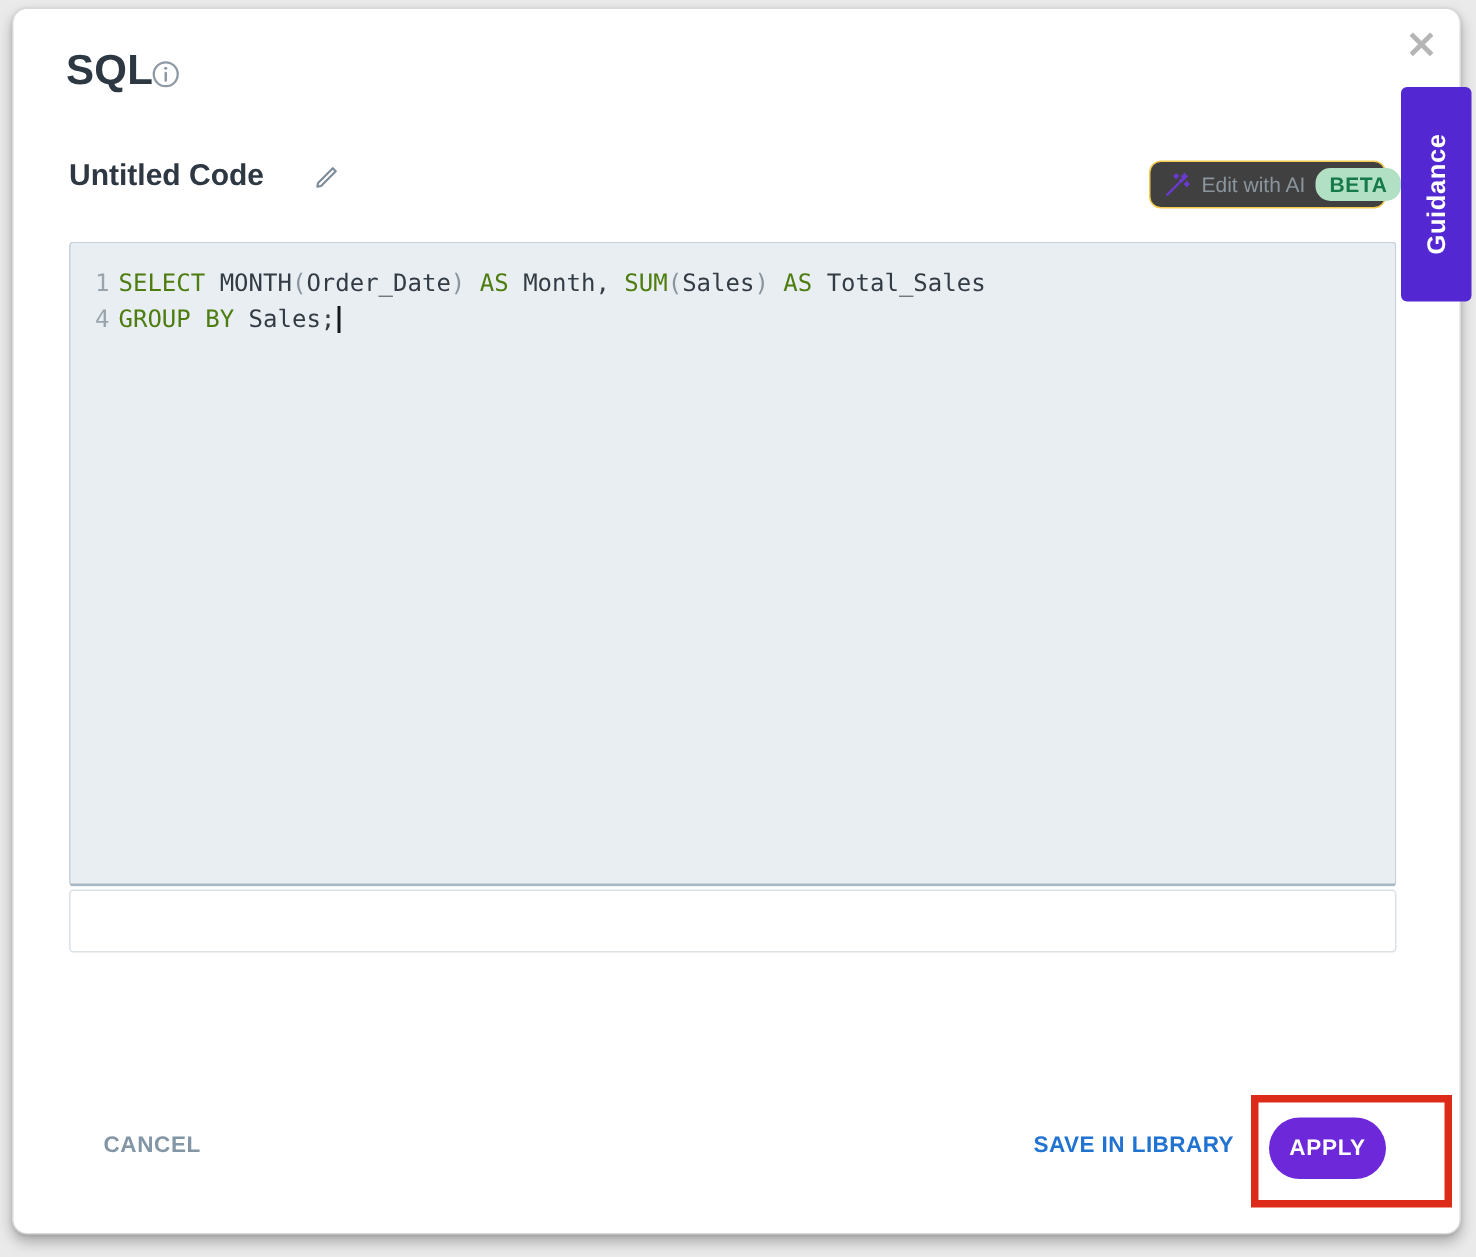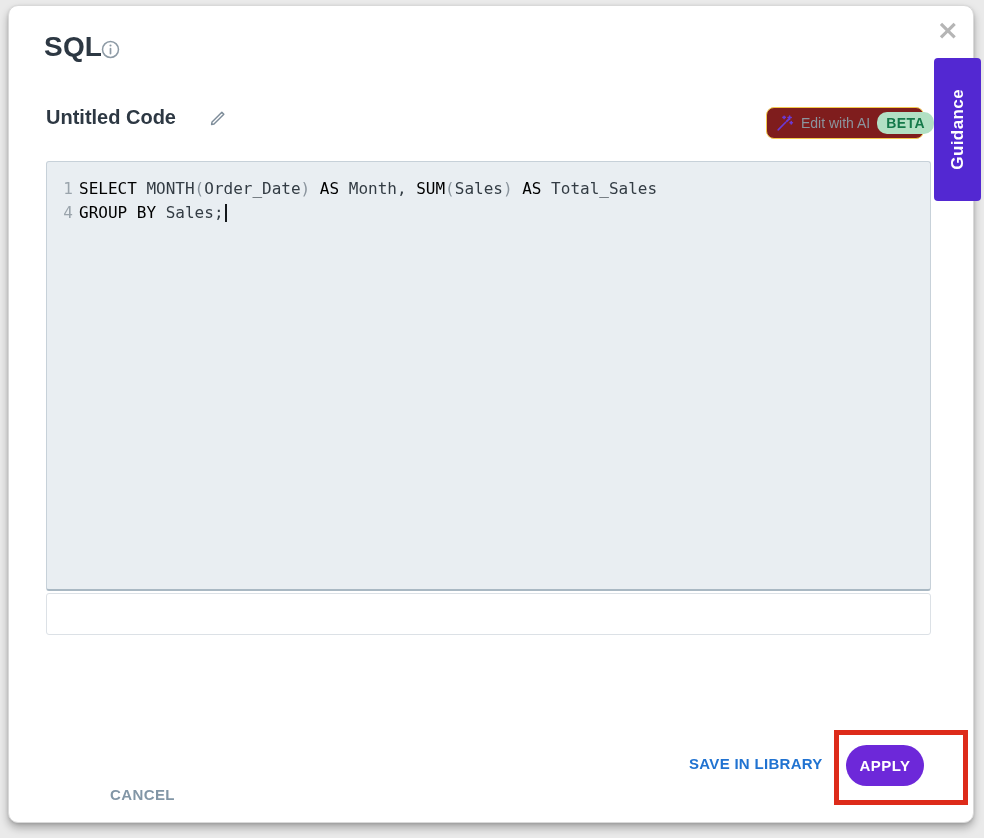--- a/index.html
+++ b/index.html
@@ -30,21 +30,21 @@
   }
   .info-icon { position: absolute; left: 92px; top: 34px; }
   .subtitle {
     position: absolute; left: 37px; top: 100px;
     font-size: 20px; font-weight: bold; color: #2d3843;
   }
   .pencil-icon { position: absolute; left: 199px; top: 103px; cursor: pointer; }
   .ai-btn {
     position: absolute; left: 757px; top: 101px;
     width: 158px; height: 32px;
-    background: #7f1d1d;
+    background: #404040;
     border: 1px solid #f3c94e;
     border-radius: 8px;
     display: flex; align-items: center; gap: 7px;
     padding: 0 8px; cursor: pointer;
   }
   .ai-btn-label { font-size: 14px; color: #8b959e; white-space: nowrap; }
   .beta-badge {
     background: #b2e0c4; color: #15794a;
     font-size: 14px; font-weight: bold; letter-spacing: .4px;
     padding: 3px 9px; border-radius: 10px;
@@ -71,39 +71,39 @@
     font-family: "DejaVu Sans Mono", monospace;
     font-size: 16px; line-height: 23.7px;
     overflow: hidden;
   }
   .code-line { white-space: pre; }
   .ln {
     display: inline-block; width: 13px; margin-left: 13px; margin-right: 6px;
     color: #9aa4ac; text-align: right;
   }
   .code-text { white-space: pre; }
-  .tok-k { color: #000000; }
+  .tok-k { color: #4d7c0f; }
   .tok-i { color: #333c44; }
   .tok-b { color: #8b959e; }
   .tok-p { color: #333c44; }
   .tok-cursor {
     display: inline-block; border-left: 2px solid #14181c;
     height: 18px; vertical-align: text-bottom; margin-left: 1px;
   }
   .result-box {
     position: absolute; left: 37px; top: 587px;
     width: 885px; height: 42px;
     background: #ffffff;
     border: 1px solid #dce1e6;
     border-radius: 3px;
   }
   .cancel-btn {
-    position: absolute; left: 60px; top: 780px;
+    position: absolute; left: 60px; top: 749px;
     font-size: 15px; font-weight: bold; color: #8296a6;
-    letter-spacing: .4px; cursor: pointer; margin-left: 41px;
+    letter-spacing: .4px; cursor: pointer;
   }
   .save-btn {
     position: absolute; left: 680px; top: 749px;
     font-size: 15px; font-weight: bold; color: #2173d1;
     letter-spacing: .3px; cursor: pointer;
   }
   .apply-btn {
     position: absolute; left: 837px; top: 739px;
     width: 78px; height: 41px;
     background: #6d28d9; border: none; border-radius: 21px;

